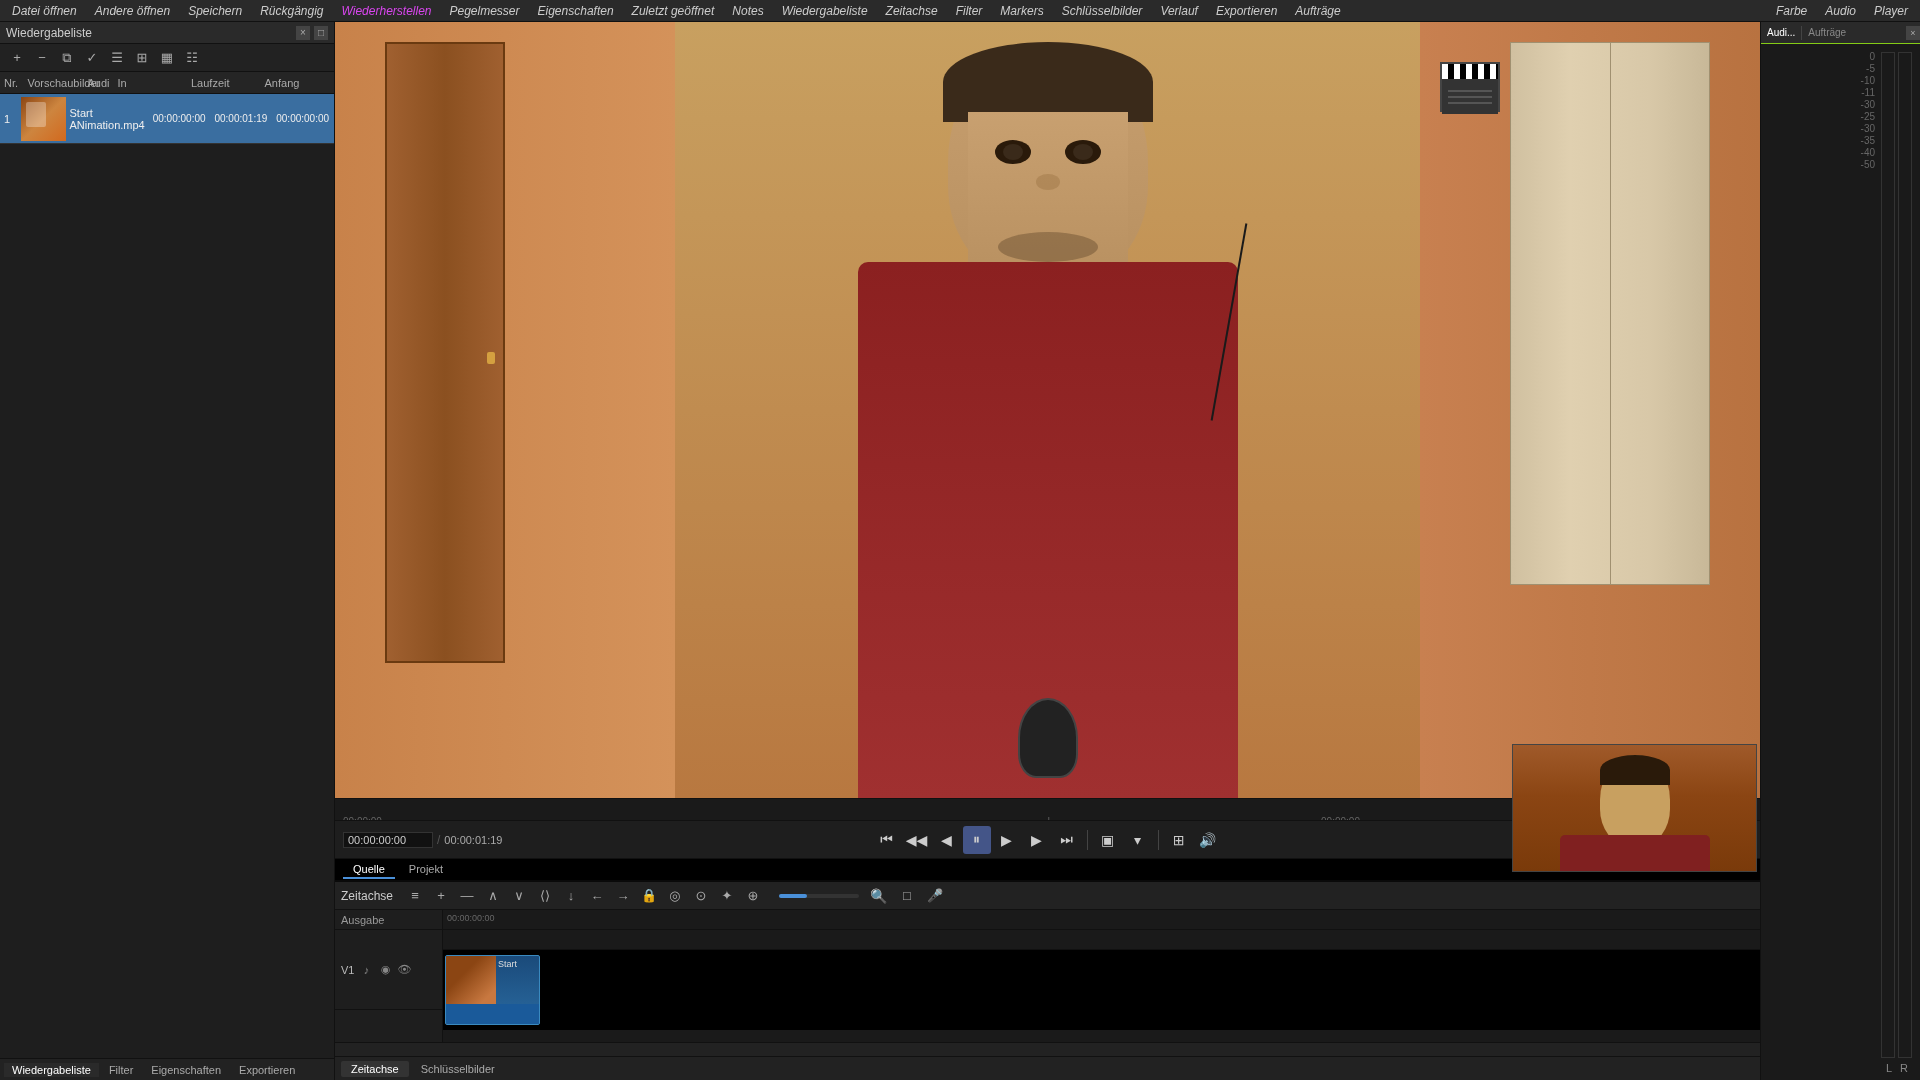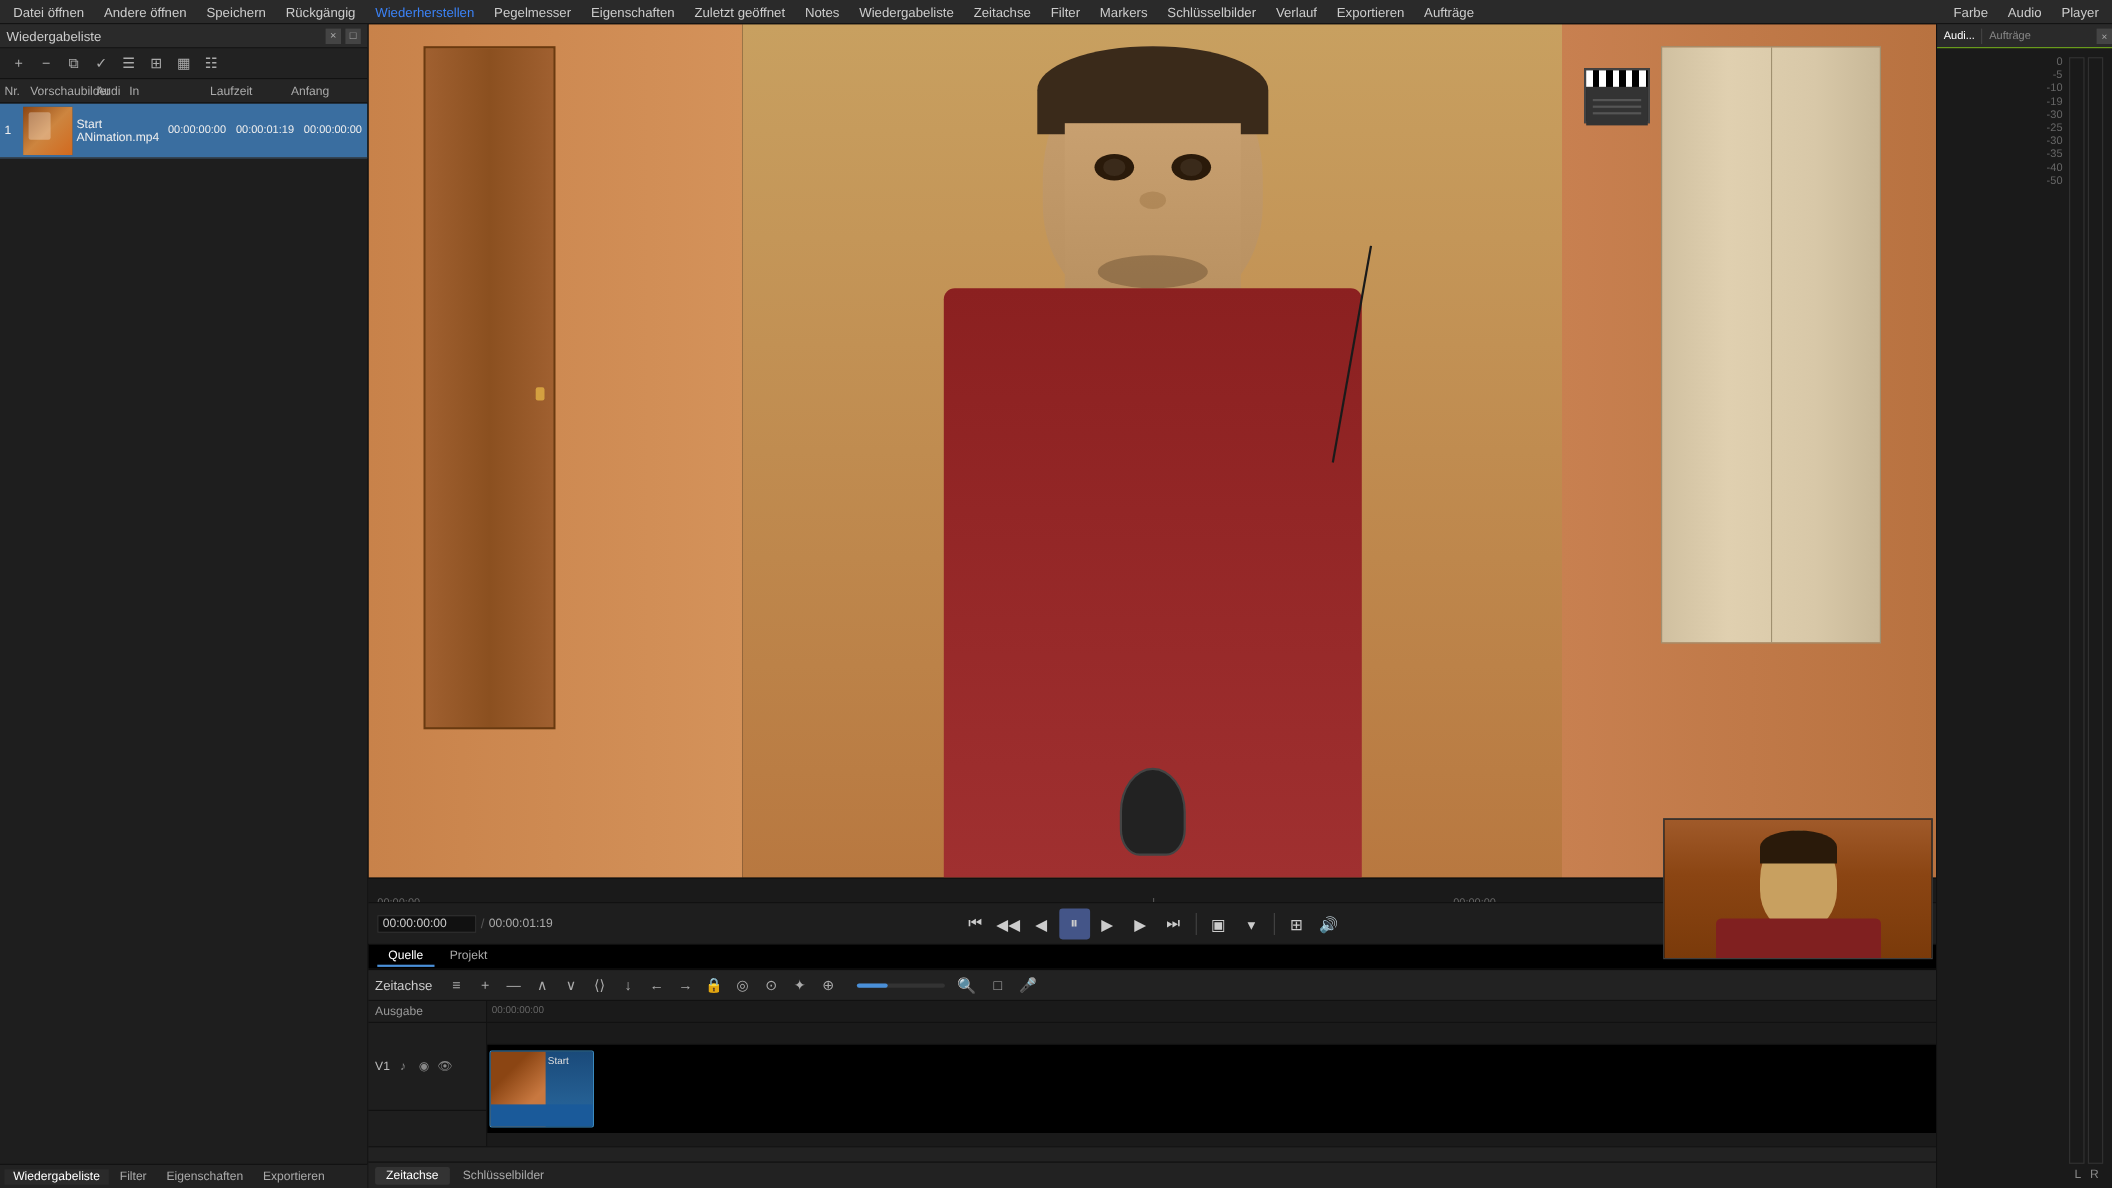--- a/index.html
+++ b/index.html
@@ -22,22 +22,23 @@
       border-bottom: 1px solid #111;
       padding: 0 4px;
       gap: 2px;
     }
     .menu-item {
       padding: 2px 8px;
       color: #ccc;
       cursor: pointer;
       font-size: 12px;
       white-space: nowrap;
-    }
-    .menu-item.disabled { color: #3b82f6; }
+      font-style: italic;
+    }
+    .menu-item.disabled { color: #d946ef; }
 
     
     #main-layout {
       display: flex;
       height: calc(1080px - 22px);
     }
 
     
     #left-panel {
       width: 335px;
@@ -979,21 +980,21 @@
 
     <div id="audio-meter">
 
       <div style="display:flex;flex-direction:column;align-items:flex-end;flex:1;padding-top:4px;">
         <div style="display:flex;gap:6px;flex:1;width:100%;">
 
           <div style="display:flex;flex-direction:column;align-items:flex-end;gap:0;flex:1;">
             <span class="audio-scale-mark">0</span>
             <span class="audio-scale-mark">-5</span>
             <span class="audio-scale-mark">-10</span>
-            <span class="audio-scale-mark">-19</span>
+            <span class="audio-scale-mark">-11</span>
             <span class="audio-scale-mark">-30</span>
             <span class="audio-scale-mark">-25</span>
             <span class="audio-scale-mark">-30</span>
             <span class="audio-scale-mark">-35</span>
             <span class="audio-scale-mark">-40</span>
             <span class="audio-scale-mark">-50</span>
           </div>
 
           <div style="display:flex;gap:3px;align-items:flex-end;height:100%;">
             <div style="width:14px;height:100%;background:#1a1a1a;border:1px solid #333;position:relative;">

